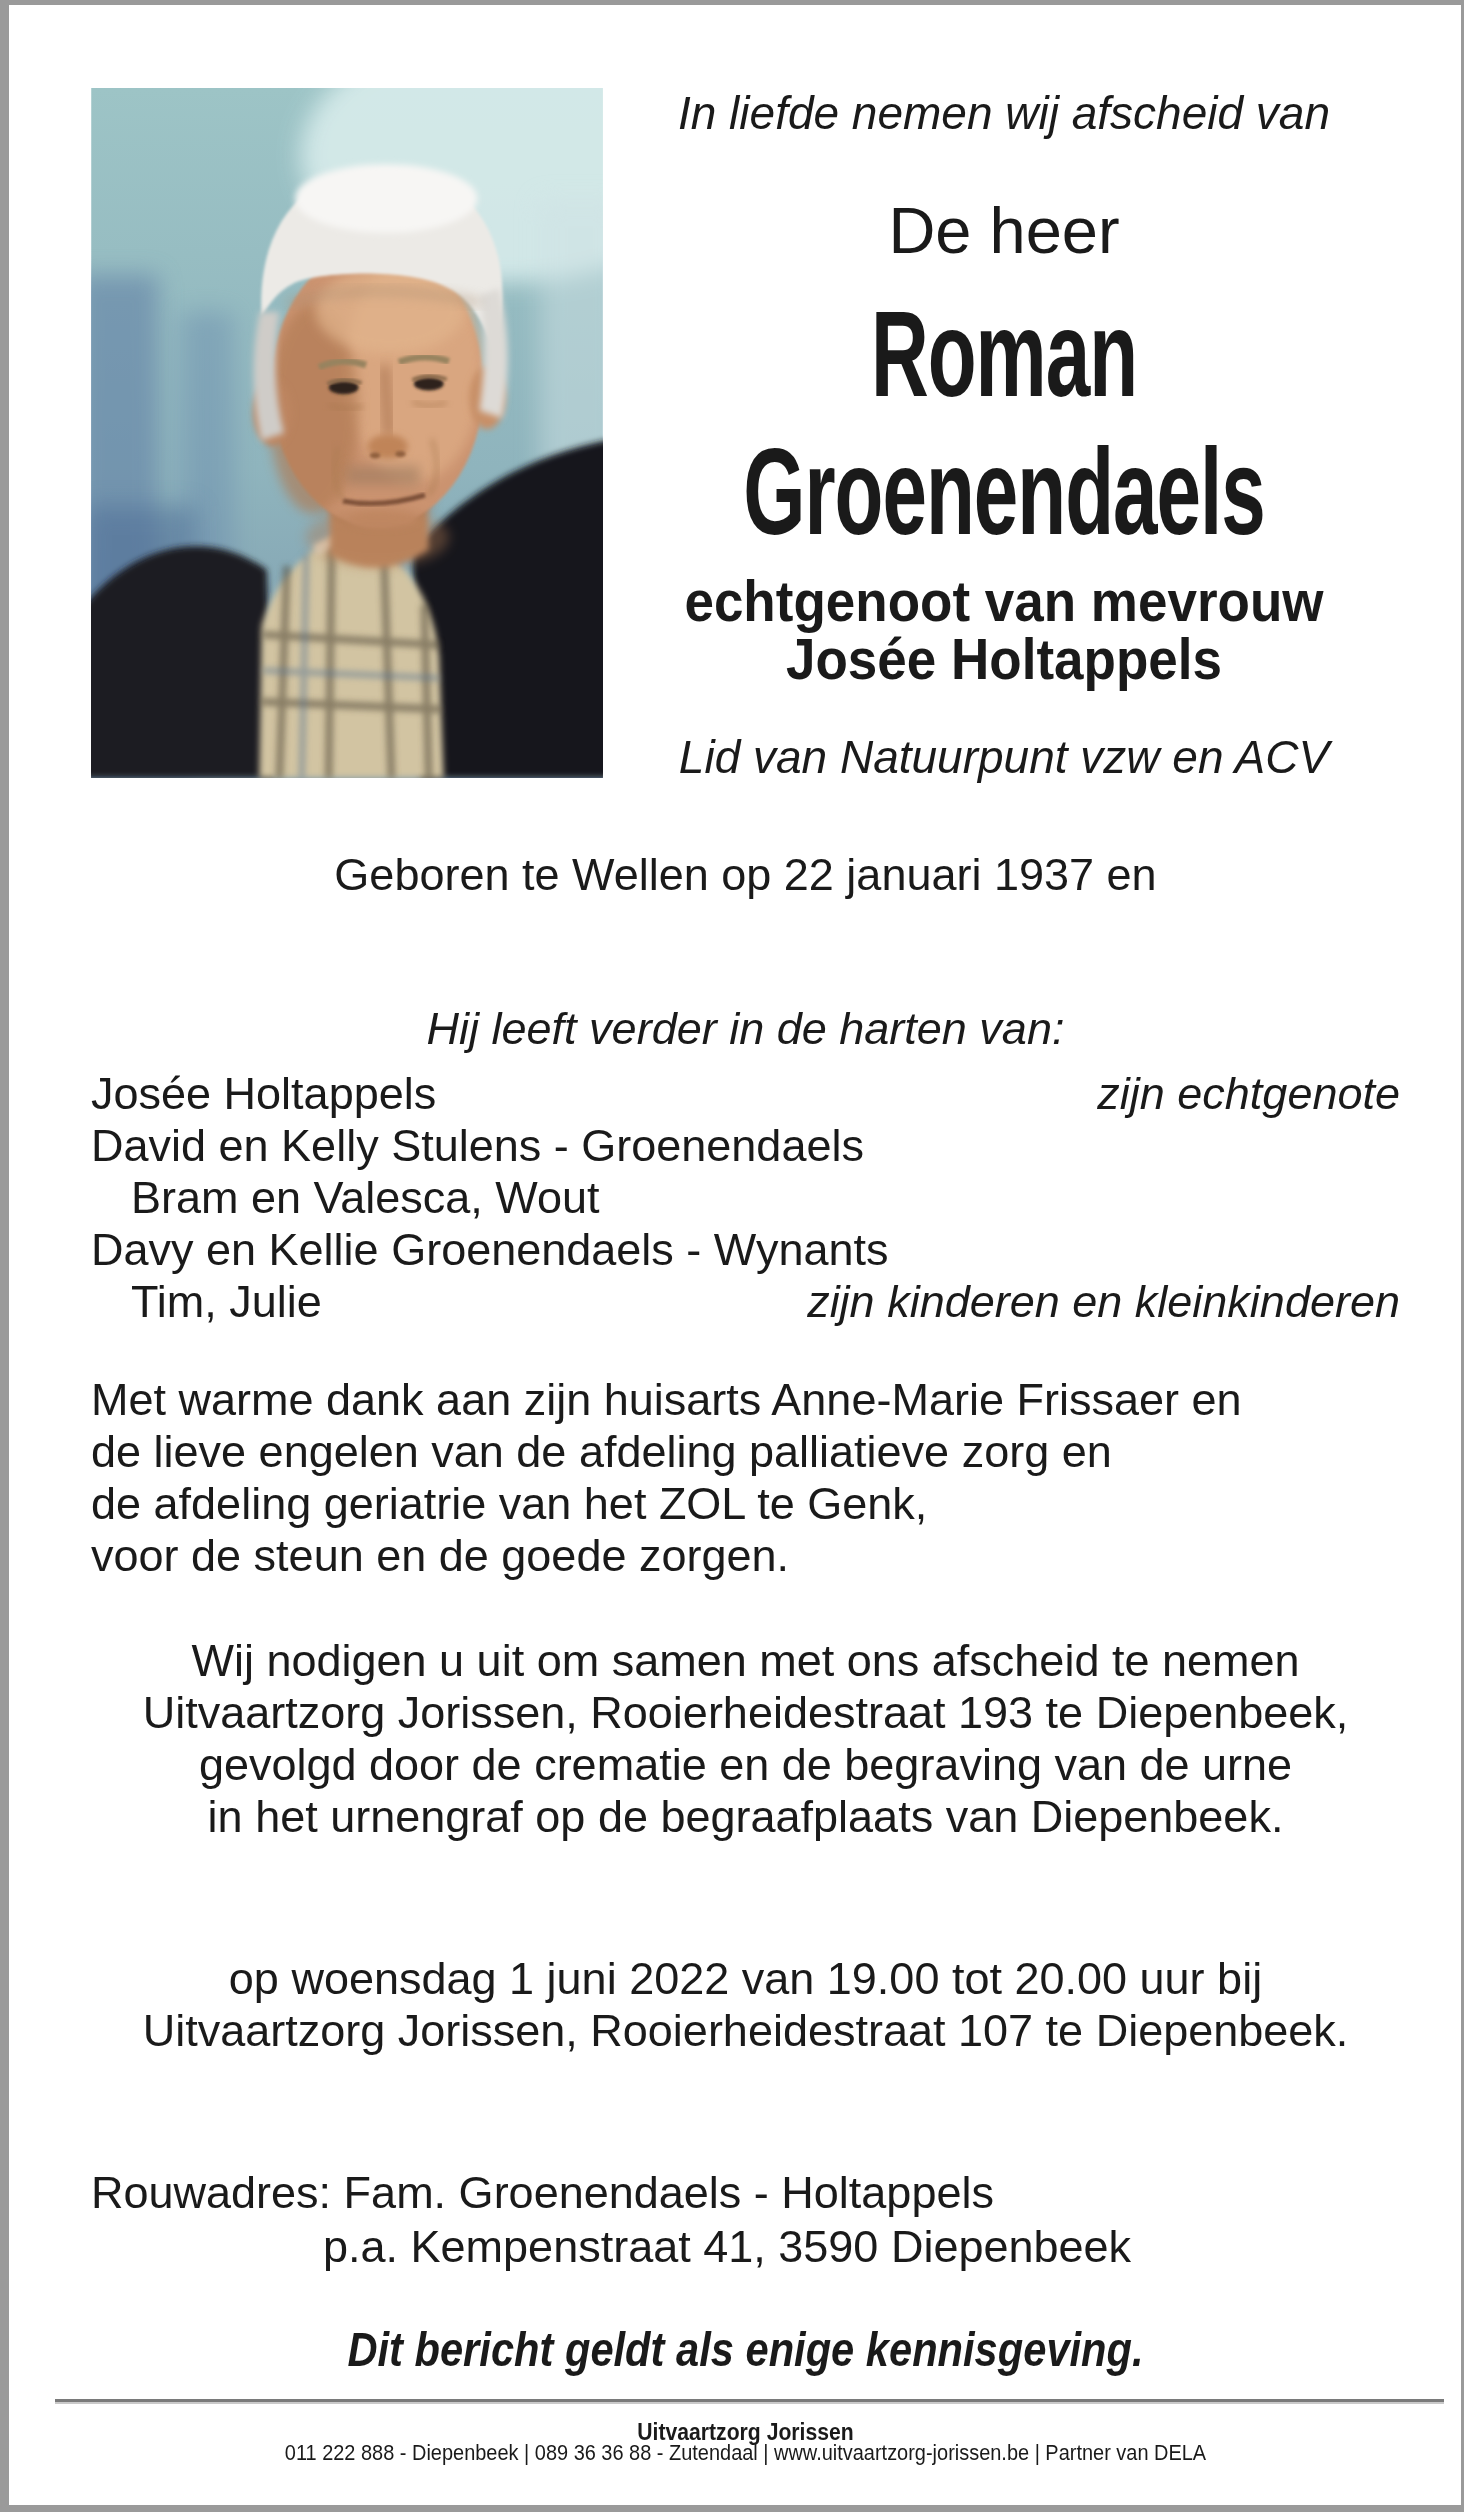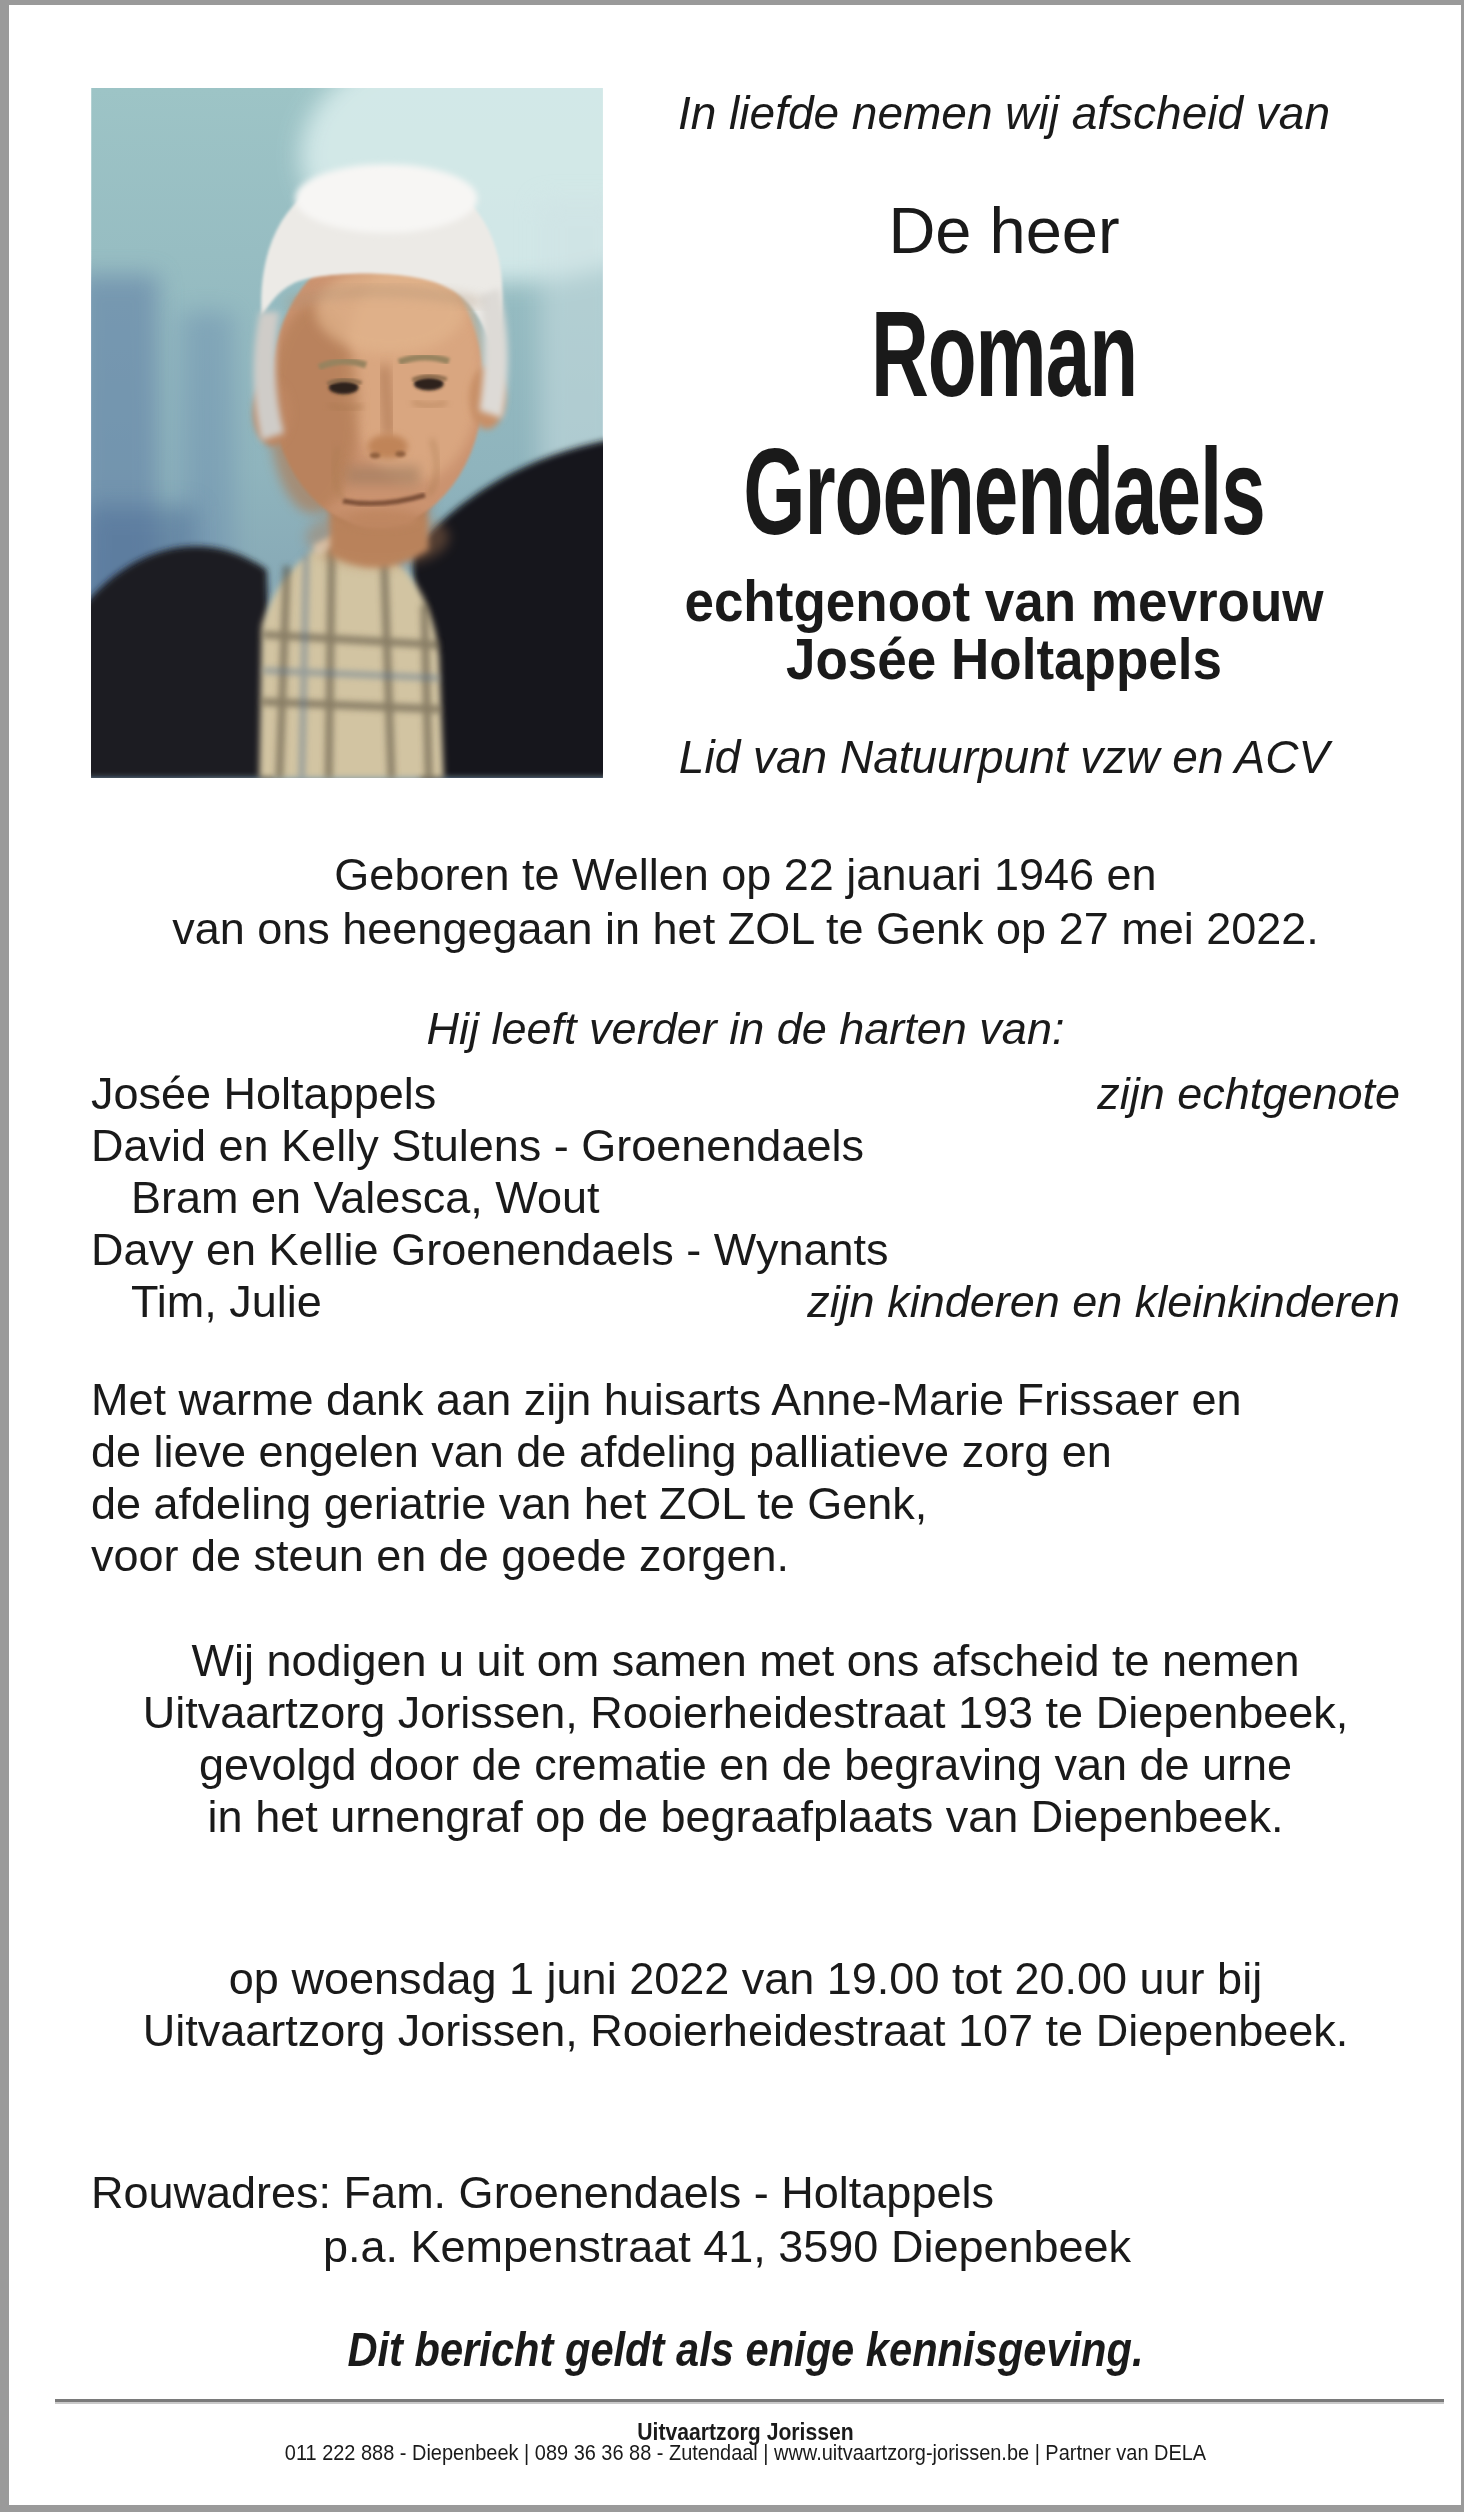--- a/index.html
+++ b/index.html
@@ -152,22 +152,21 @@
       <div>Groenendaels</div>
     </div>
     <div id="spouse-block">
       <div>echtgenoot van mevrouw</div>
       <div>Josée Holtappels</div>
     </div>
     <div id="membership-line">Lid van Natuurpunt vzw en ACV</div>
   </div>
 
   <div class="abs main" id="life">
-    <div>Geboren te Wellen op 22 januari 1946 en</div>
-    <div>van ons heengegaan in het ZOL te Genk op 27 mei 2022.</div>
+    <div>Geboren te Wellen op 22 januari 1937 en</div>
   </div>
 
   <div class="abs main" id="survivors">
     <div class="sv-intro">Hij leeft verder in de harten van:</div>
     <div class="srow">
       <span class="nm">Josée Holtappels</span>
       <span class="rel">zijn echtgenote</span>
     </div>
     <div class="srow">
       <span class="nm">David en Kelly Stulens - Groenendaels</span>

